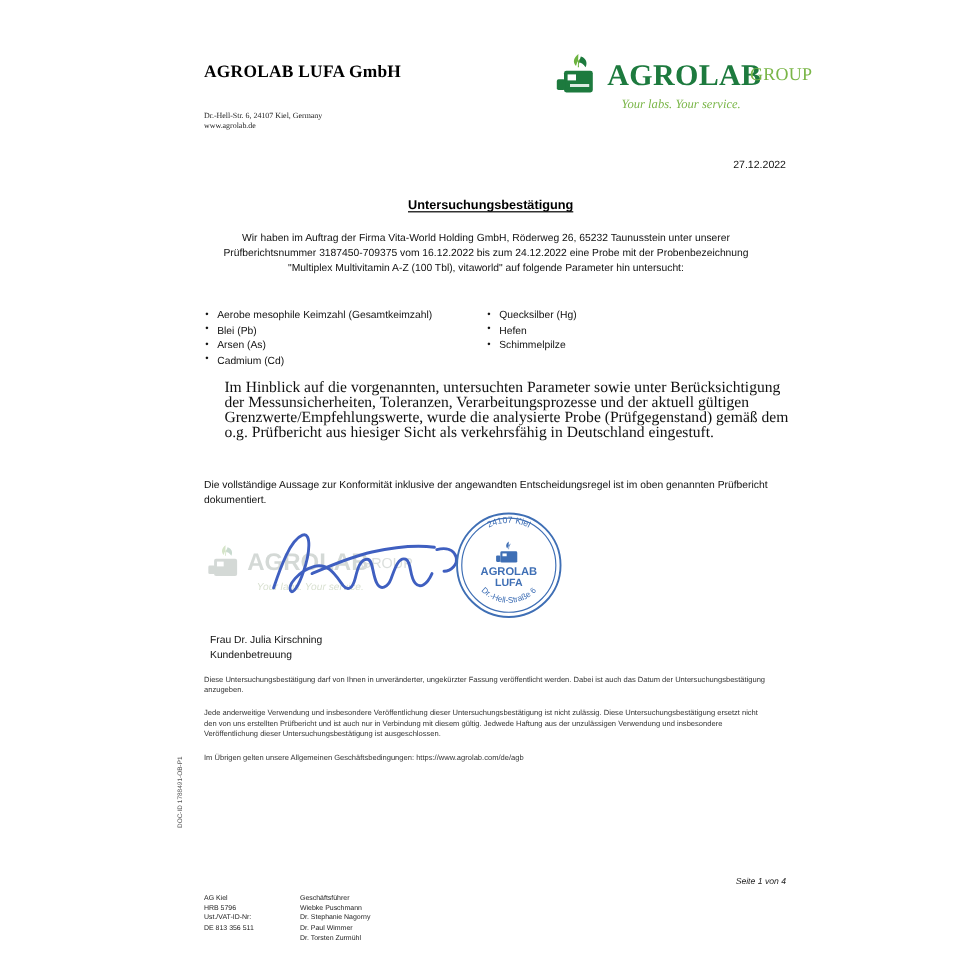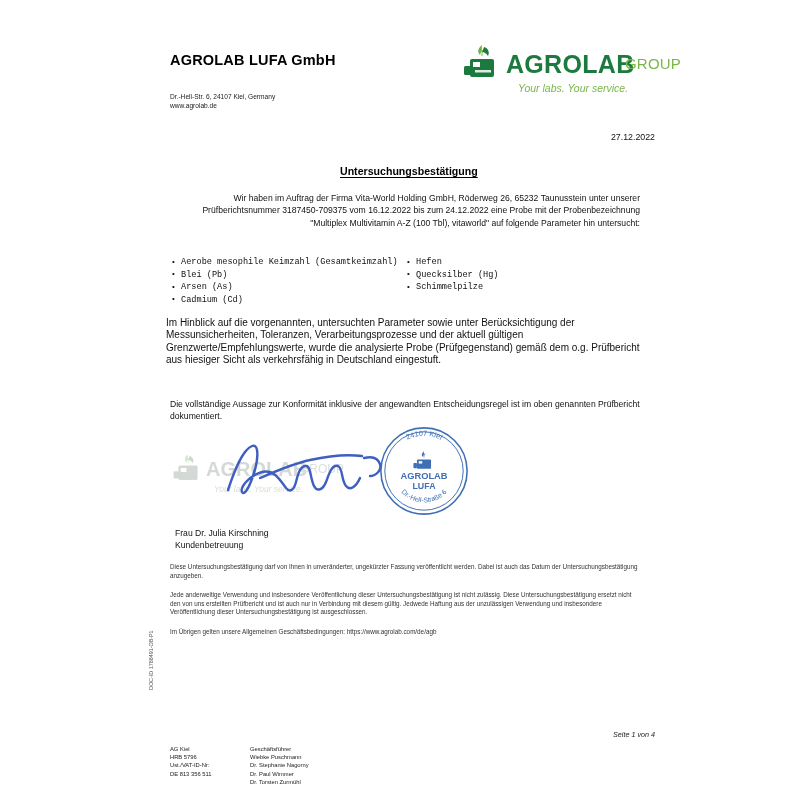--- a/index.html
+++ b/index.html
@@ -22,20 +22,21 @@
     height: 800px;
     background: #fff;
   }
 
   
   .header {
     position: absolute;
     left: 0; top: 30px;
     width: 800px;
     height: 80px;
+    font-family: Liberation Serif, serif;
   }
   .company-name {
     position: absolute;
     left: 170px;
     top: 22px;
     font-size: 14.5px;
     font-weight: bold;
     letter-spacing: 0.2px;
     color: #000;
   }
@@ -120,58 +121,58 @@
 
   
   .intro {
     position: absolute;
     left: 170px;
     top: 192px;
     width: 470px;
     font-size: 8.6px;
     line-height: 12.4px;
     color: #111;
-    text-align: right;
+    text-align: center;
   }
 
   .params {
     position: absolute;
     left: 170px;
     top: 256px;
     width: 470px;
     display: flex;
   }
   .params-col {
     width: 235px;
-    font-family: Liberation Mono, monospace;
   }
   .param-item {
     font-size: 8.6px;
     line-height: 12.6px;
     color: #111;
     position: relative;
     padding-left: 11px;
   }
   .param-item::before {
     content: "\2022";
     position: absolute;
     left: 1px;
     top: -0.5px;
     font-size: 8px;
     color: #111;
   }
 
   .para2 {
     position: absolute;
-    left: 166px;
+    left: 187px;
     top: 317px;
     width: 474px;
-    font-size: 10px;
+    font-size: 13px;
     line-height: 12.4px;
     color: #111;
+    font-family: Liberation Serif, serif;
   }
   .para3 {
     position: absolute;
     left: 170px;
     top: 398px;
     width: 474px;
     font-size: 8.6px;
     line-height: 12.4px;
     color: #111;
   }
@@ -311,22 +312,22 @@
   <div class="intro">Wir haben im Auftrag der Firma Vita-World Holding GmbH, Röderweg 26, 65232 Taunusstein unter unserer Prüfberichtsnummer 3187450-709375 vom 16.12.2022 bis zum 24.12.2022 eine Probe mit der Probenbezeichnung "Multiplex Multivitamin A-Z (100 Tbl), vitaworld" auf folgende Parameter hin untersucht:</div>
 
   <div class="params">
     <div class="params-col">
       <div class="param-item">Aerobe mesophile Keimzahl (Gesamtkeimzahl)</div>
       <div class="param-item">Blei (Pb)</div>
       <div class="param-item">Arsen (As)</div>
       <div class="param-item">Cadmium (Cd)</div>
     </div>
     <div class="params-col">
+      <div class="param-item">Quecksilber (Hg)</div>
       <div class="param-item">Hefen</div>
-      <div class="param-item">Quecksilber (Hg)</div>
       <div class="param-item">Schimmelpilze</div>
     </div>
   </div>
 
   <div class="para2">Im Hinblick auf die vorgenannten, untersuchten Parameter sowie unter Berücksichtigung der Messunsicherheiten, Toleranzen, Verarbeitungsprozesse und der aktuell gültigen Grenzwerte/Empfehlungswerte, wurde die analysierte Probe (Prüfgegenstand) gemäß dem o.g. Prüfbericht aus hiesiger Sicht als verkehrsfähig in Deutschland eingestuft.</div>
   <div class="para3">Die vollständige Aussage zur Konformität inklusive der angewandten Entscheidungsregel ist im oben genannten Prüfbericht dokumentiert.</div>
 
   <div class="sig-area">
 
     <div class="faded-logo">

